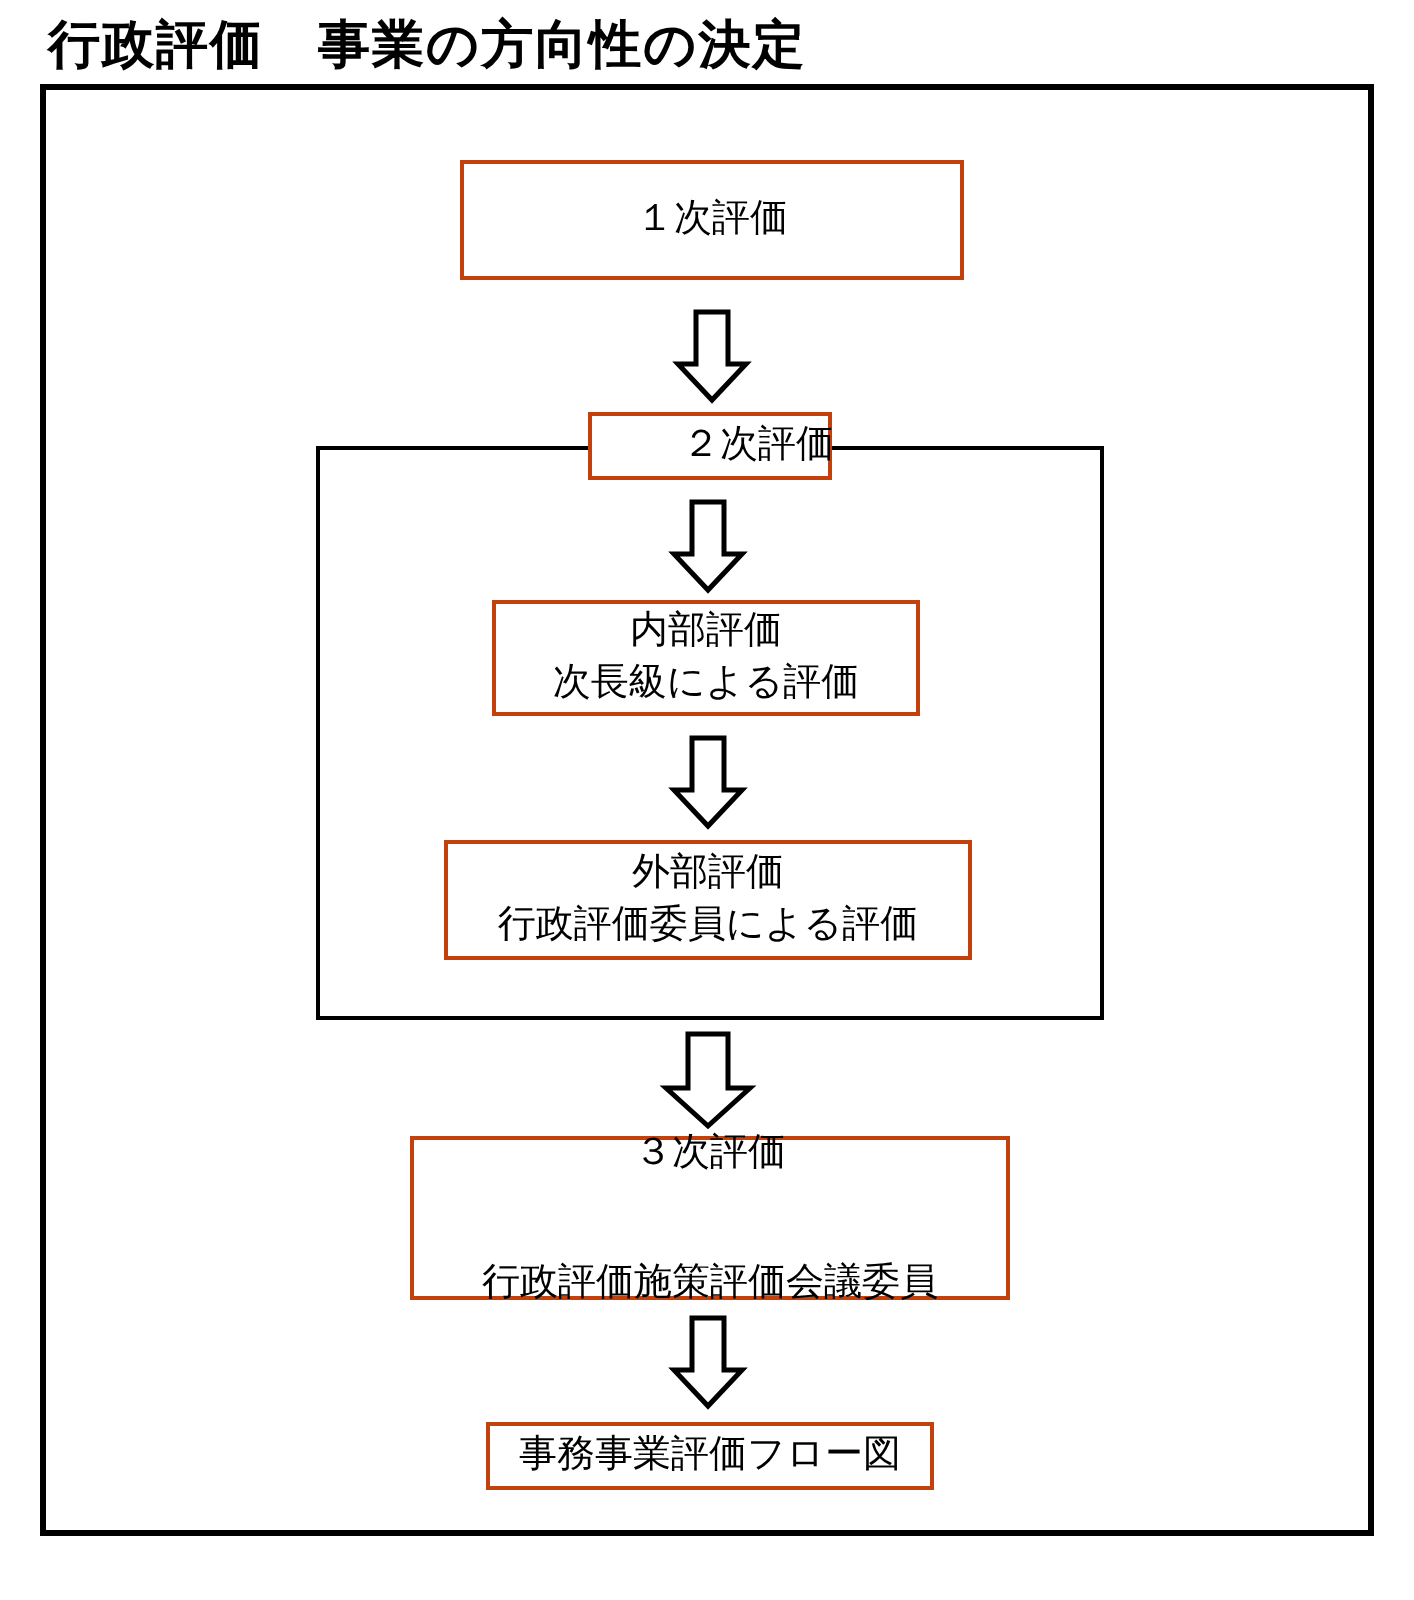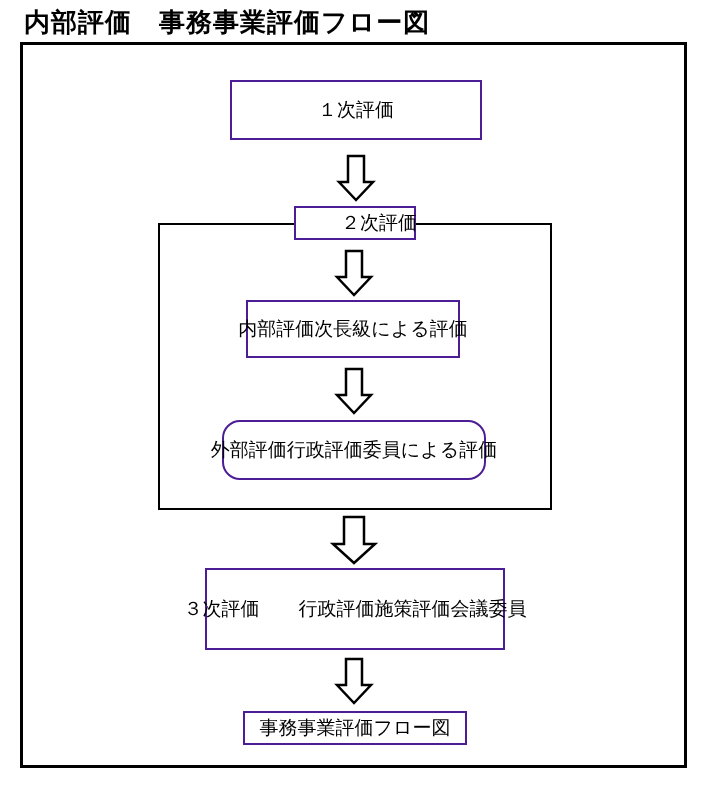--- a/index.html
+++ b/index.html
@@ -28,53 +28,53 @@
   }
   .container-box {
     position: absolute;
     left: 158px; top: 223px;
     width: 394px; height: 287px;
     border: 2px solid #000;
     z-index: 1;
   }
   .node {
     position: absolute;
-    border: 2px solid #4c1d95;
+    border: 2px solid #c2410c;
     background: #ffffff;
     display: flex;
-    flex-direction: row;
+    flex-direction: column;
     justify-content: center;
     align-items: center;
     text-align: center;
     font-size: 19px;
     line-height: 26px;
     z-index: 2;
     white-space: nowrap;
   }
   .n1 { left: 230px; top: 80px;  width: 252px; height: 60px; }
   .n2 { left: 294px; top: 206px; width: 122px; height: 34px; z-index: 3; padding-left: 48px; }
   .n3 { left: 246px; top: 300px; width: 214px; height: 58px; }
-  .n4 { left: 222px; top: 420px; width: 264px; height: 60px; border-radius: 18px; }
+  .n4 { left: 222px; top: 420px; width: 264px; height: 60px; }
   .n5 { left: 205px; top: 568px; width: 300px; height: 82px; gap: 39px; }
   .n6 { left: 243px; top: 711px; width: 224px; height: 34px; }
   .arrow {
     position: absolute;
     z-index: 2;
     display: block;
   }
   .a1 { left: 334px; top: 154px; }
   .a2 { left: 332px; top: 249px; }
   .a3 { left: 332px; top: 367px; }
   .a4 { left: 329px; top: 515px; }
   .a5 { left: 332px; top: 657px; }
 </style>
 </head>
 <body>
 
-<div class="title">内部評価　事務事業評価フロー図</div>
+<div class="title">行政評価　事業の方向性の決定</div>
 
 <div class="outer-border"></div>
 
 <div class="node n1">
   <div>１次評価</div>
 </div>
 
 <svg class="arrow a1" width="44" height="48" viewBox="0 0 44 48">
   <polygon points="14,2 30,2 30,28 39,28 22,46 5,28 14,28" fill="#ffffff" stroke="#000000" stroke-width="2.5"></polygon>
 </svg>

